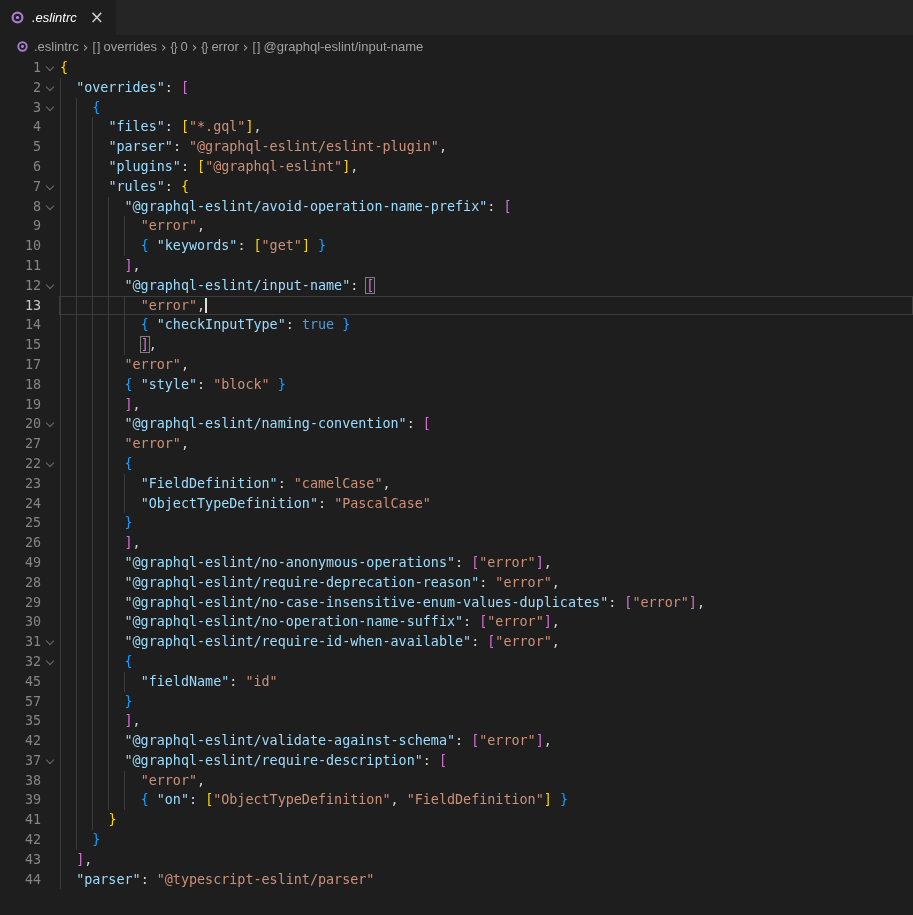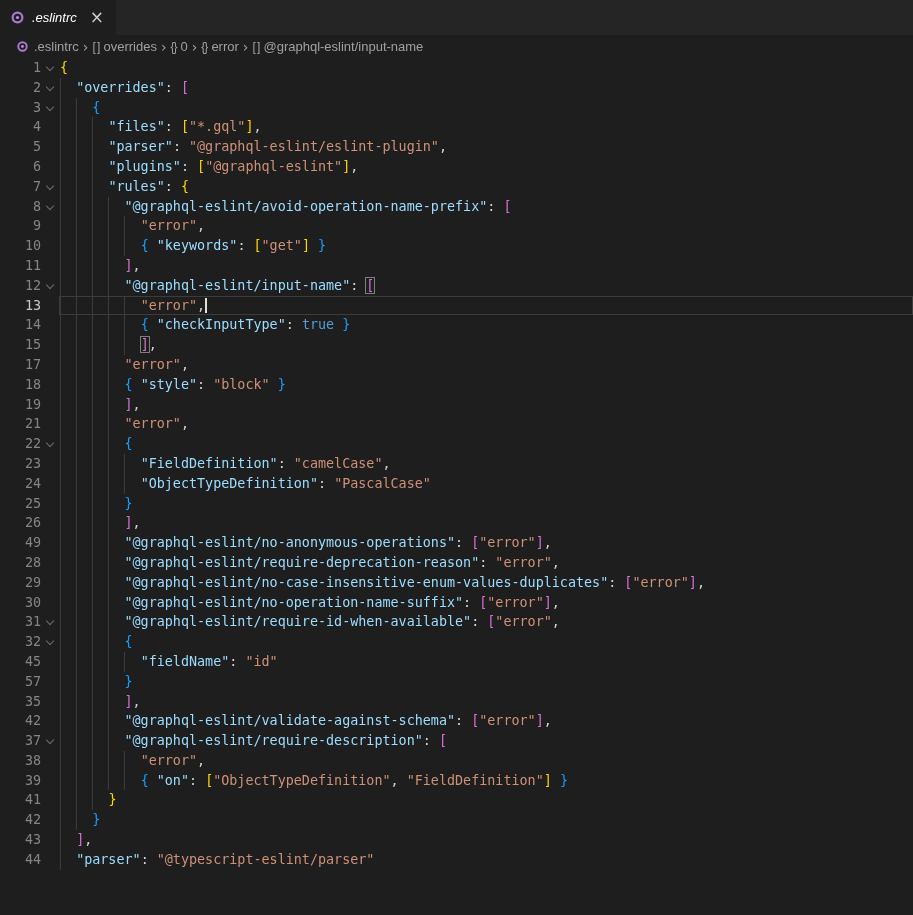--- a/index.html
+++ b/index.html
@@ -183,21 +183,28 @@
       <span class="num">18</span>
       <span class="fold"></span>
       <span class="code"><span class="guide" style="left: 0ch;"></span><span class="guide" style="left: 2ch;"></span><span class="guide" style="left: 4ch;"></span><span class="guide" style="left: 6ch;"></span><span class="tk p">        </span><span class="tk u">{</span><span class="tk p"> </span><span class="tk k">"style"</span><span class="tk p">: </span><span class="tk s">"block"</span><span class="tk p"> </span><span class="tk u">}</span></span>
     </div>
     <div class="line">
       <span class="num">19</span>
       <span class="fold"></span>
       <span class="code"><span class="guide" style="left: 0ch;"></span><span class="guide" style="left: 2ch;"></span><span class="guide" style="left: 4ch;"></span><span class="guide" style="left: 6ch;"></span><span class="tk p">        </span><span class="tk m">]</span><span class="tk p">,</span></span>
     </div>
     <div class="line">
-      <span class="num">21</span>
+      <span class="num">20</span>
+      <span class="fold">
+        <span class="chev"></span>
+      </span>
+      <span class="code"><span class="guide" style="left: 0ch;"></span><span class="guide" style="left: 2ch;"></span><span class="guide" style="left: 4ch;"></span><span class="guide" style="left: 6ch;"></span><span class="tk p">        </span><span class="tk k">"@graphql-eslint/naming-convention"</span><span class="tk p">: </span><span class="tk m">[</span></span>
+    </div>
+    <div class="line">
+      <span class="num">27</span>
       <span class="fold"></span>
       <span class="code"><span class="guide" style="left: 0ch;"></span><span class="guide" style="left: 2ch;"></span><span class="guide" style="left: 4ch;"></span><span class="guide" style="left: 6ch;"></span><span class="tk p">        </span><span class="tk s">"error"</span><span class="tk p">,</span></span>
     </div>
     <div class="line">
       <span class="num">22</span>
       <span class="fold">
         <span class="chev"></span>
       </span>
       <span class="code"><span class="guide" style="left: 0ch;"></span><span class="guide" style="left: 2ch;"></span><span class="guide" style="left: 4ch;"></span><span class="guide" style="left: 6ch;"></span><span class="tk p">        </span><span class="tk u">{</span></span>
     </div>

